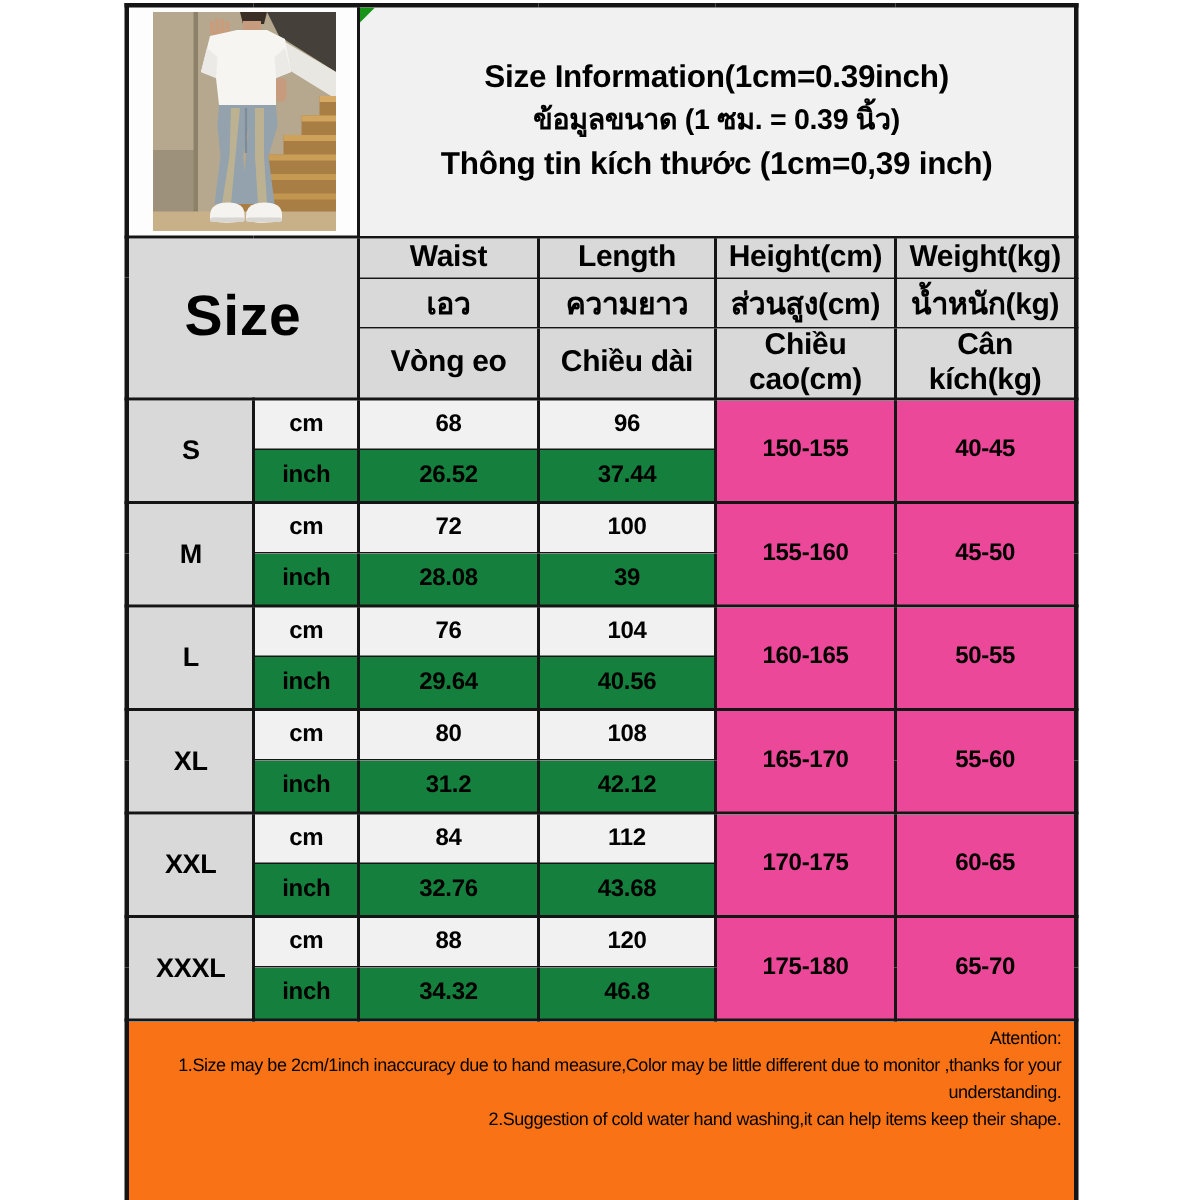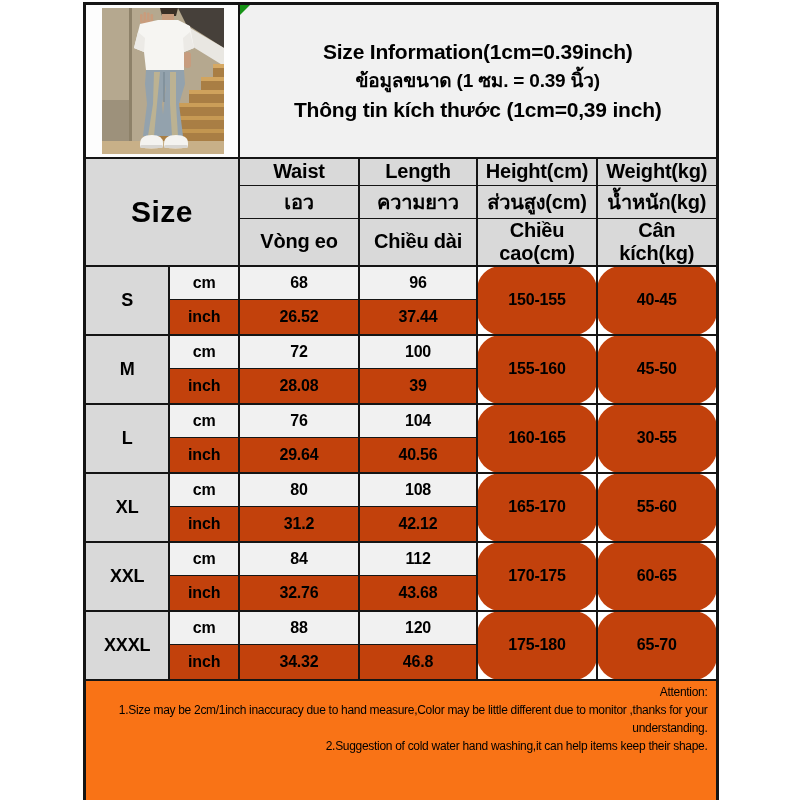--- a/index.html
+++ b/index.html
@@ -39,28 +39,28 @@
     position: absolute; top: 0; left: 0; width: 0; height: 0;
     border-top: 10px solid #179417;
     border-right: 10px solid transparent;
   }
 
   
   .hrow th { background: #d9d9d9; height: 27px; font-size: 20px; }
   .hrow.h2 th, .hrow.h3 th { border-top-width: 1px; }
   .hrow.h1 th.col-h { border-bottom-width: 1px; }
   .hrow.h2 th.col-h { border-bottom-width: 1px; }
-  th.size-head { font-size: 30px; letter-spacing: 0.5px; }
+  th.size-head { font-size: 38px; letter-spacing: 0.5px; }
 
   
   .r-cm td { height: 34px; background: #f1f1f1; font-size: 16px; border-bottom-width: 1px; }
-  .r-inch td { height: 35px; background: #c2410c; font-size: 16px; border-top-width: 1px; }
+  .r-inch td { height: 35px; background: #15803d; font-size: 16px; border-top-width: 1px; }
   .r-cm td.b2 { border-bottom-width: 2px; }
   td.size-label { background: #d9d9d9; font-size: 18px; }
-  td.range-cell { background: #c2410c; border-radius: 24px; }
+  td.range-cell { background: #ec4899; }
 
   
   td.attention-cell {
     height: 142px;
     background: #f97316;
     vertical-align: top;
     text-align: right;
     font-weight: normal;
     font-size: 12px;
     line-height: 1.5;
@@ -194,21 +194,21 @@
       <td>28.08</td>
       <td>39</td>
     </tr>
 
     <tr class="r-cm">
       <td class="size-label b2" rowspan="2">L</td>
       <td>cm</td>
       <td>76</td>
       <td>104</td>
       <td class="range-cell b2" rowspan="2">160-165</td>
-      <td class="range-cell b2" rowspan="2">30-55</td>
+      <td class="range-cell b2" rowspan="2">50-55</td>
     </tr>
     <tr class="r-inch">
       <td>inch</td>
       <td>29.64</td>
       <td>40.56</td>
     </tr>
 
     <tr class="r-cm">
       <td class="size-label b2" rowspan="2">XL</td>
       <td>cm</td>

